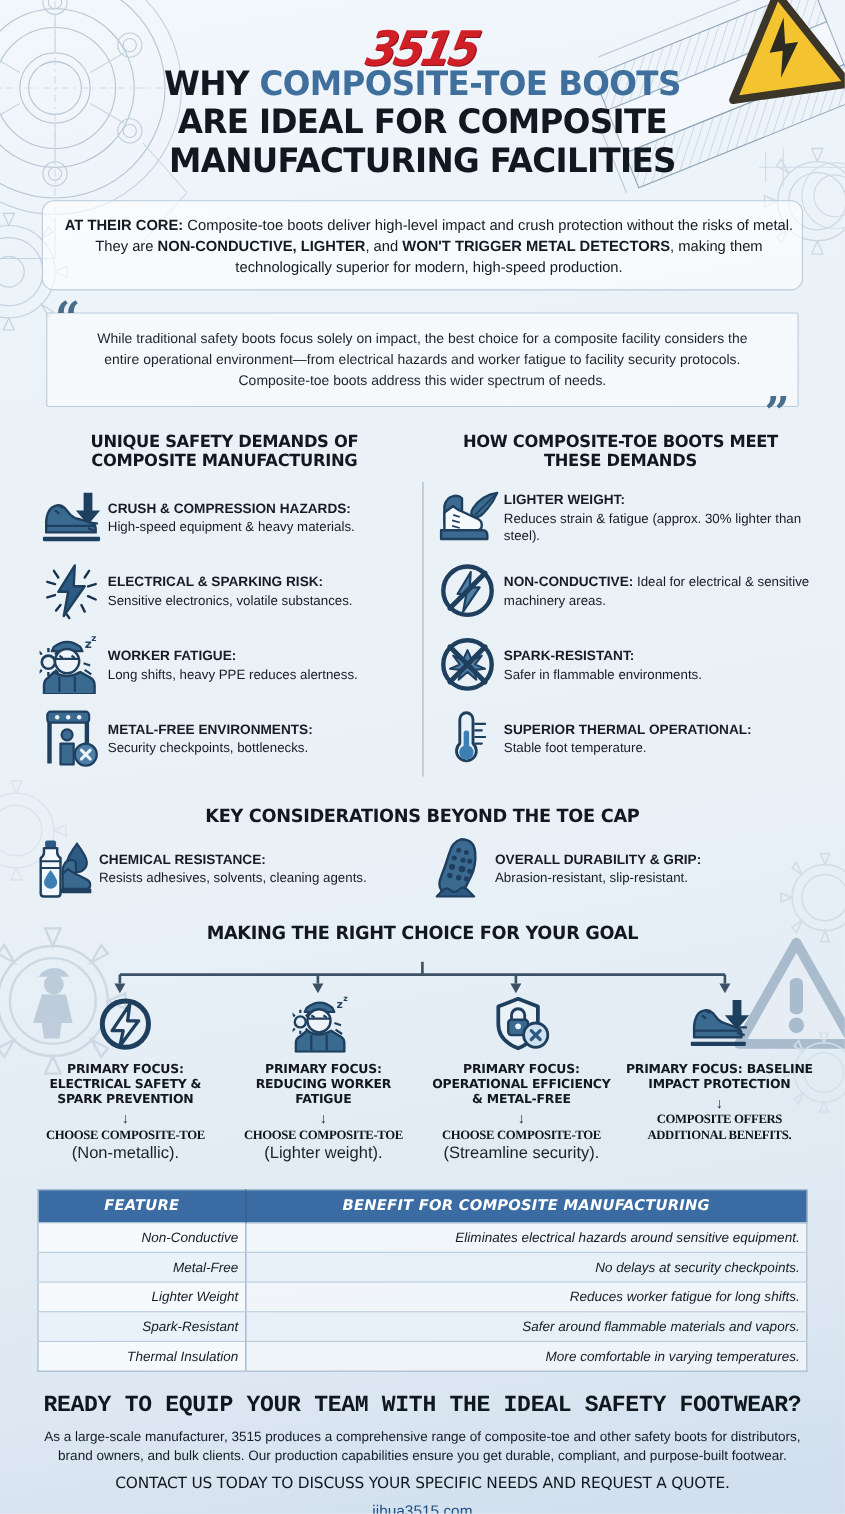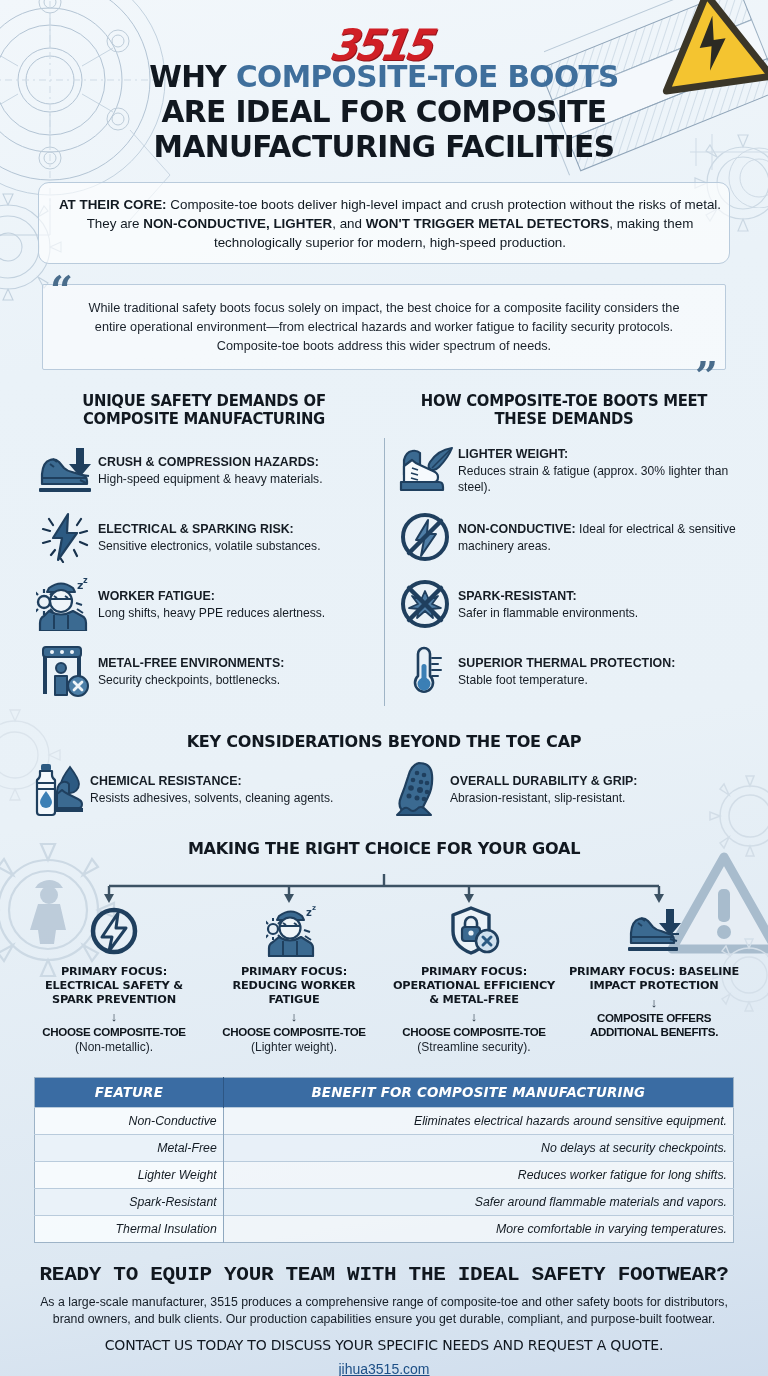--- a/index.html
+++ b/index.html
@@ -128,25 +128,25 @@
   .flow-cols{ display:flex; }
   .fcol{ width:25%; padding:0 5px; text-align:center;}
   .fcol .fico{ height:54px; display:flex; align-items:center; justify-content:center; margin-bottom:7px;}
   .fcol .focus{
     font-family:"DejaVu Sans", sans-serif;
     font-weight:bold; font-size:11.3px; line-height:1.24;
     color:#111820; letter-spacing:-0.2px;
   }
   .fcol .dn-arrow{ font-size:13px; line-height:1; color:#1a2a38; margin:3px 0 2px;}
   .fcol .choose{
-    font-family:Liberation Sans, sans-serif;
+    font-family:Liberation Serif, serif;
     font-weight:bold; font-size:11.6px; line-height:1.2;
     color:#0d141b; letter-spacing:-0.35px;
   }
-  .fcol .sub{ font-size:12px; line-height:1.25; color:#1a222b; margin-top:1px;}
+  .fcol .sub{ font-size:15px; line-height:1.25; color:#1a222b; margin-top:1px;}
 
   
   table.feat{
     width:calc(100% - 20px);
     margin:22px 0 0 10px;
     border-collapse:collapse;
     background:rgba(255,255,255,0.55);
     border:1px solid #9db3c7;
     font-style:italic;
   }
@@ -478,21 +478,21 @@
             <svg width="54" height="54" viewBox="0 0 54 54">
               <path d="M20 10 a6 6 0 0 1 12 0 v22 a9 9 0 1 1 -12 0z" fill="#e8f1f8" stroke="#1f3f5e" stroke-width="2.6" stroke-linejoin="round"></path>
               <circle cx="26" cy="40" r="6.5" fill="#3b7fb5"></circle>
               <rect x="23.5" y="20" width="5" height="18" rx="2.5" fill="#3b7fb5"></rect>
               <g stroke="#1f3f5e" stroke-width="2" stroke-linecap="round">
                 <path d="M34 14 h9 M34 20 h6 M34 26 h9 M34 32 h6"></path>
               </g>
             </svg>
           </div>
           <div class="txt">
-            <span class="lbl">SUPERIOR THERMAL PROTECTION:</span><br>
+            <span class="lbl">SUPERIOR THERMAL OPERATIONAL:</span><br>
             <span>Stable foot temperature.</span>
           </div>
         </div>
       </div>
     </div>
 
     <h2 class="section-head">KEY CONSIDERATIONS BEYOND THE TOE CAP</h2>
     <div class="key-row">
       <div class="item">
         <div class="ico">

